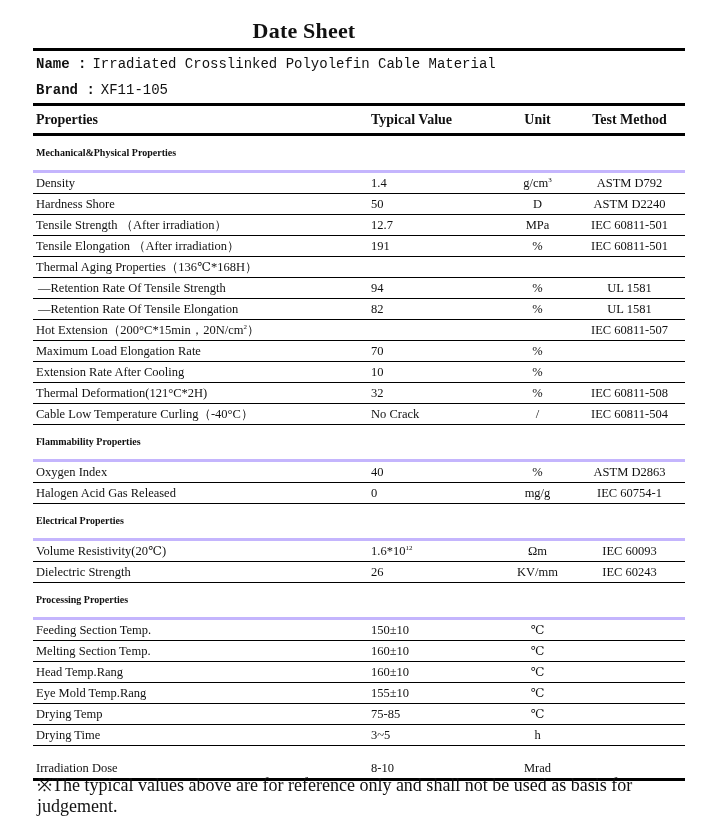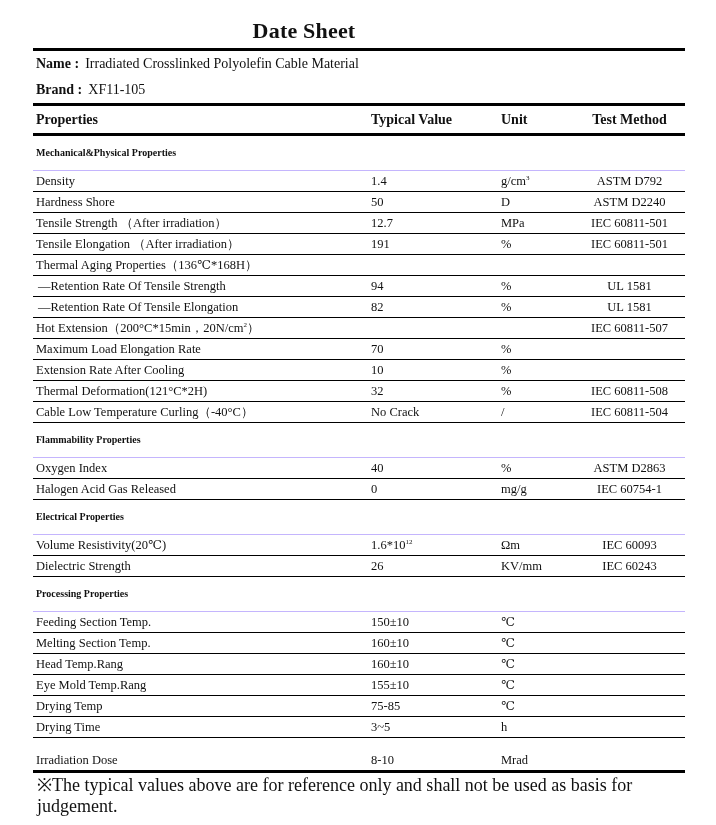--- a/index.html
+++ b/index.html
@@ -6,37 +6,37 @@
   body {
     width: 716px; height: 825px; position: relative; overflow: hidden;
     font-family: "Liberation Serif", "DejaVu Serif", serif; color: #111;
   }
   .title {
     position: absolute; left: 0; top: 18px; width: 608px; text-align: center;
     font-size: 22px; font-weight: bold; letter-spacing: 0.2px;
   }
   .sheet { position: absolute; left: 33px; top: 48px; width: 652px; }
   .rule-thick { height: 0; border-top: 3px solid #000; }
-  .meta-row { height: 26px; line-height: 26px; font-size: 14px; padding-left: 3px; }
+  .meta-row { height: 26px; line-height: 26px; font-size: 14px; padding-left: 3px; font-family: Liberation Mono, monospace; }
   .meta-row .lbl { font-weight: bold; margin-right: 6px; }
   .hdr {
     display: flex; height: 27px; line-height: 27px; font-size: 14px; font-weight: bold;
   }
   .c1 { width: 338px; padding-left: 3px; box-sizing: border-box; }
   .c2 { width: 130px; text-align: left; }
-  .c3 { width: 73px; }
+  .c3 { width: 73px; text-align: center; }
   .c4 { width: 111px; text-align: center; }
   .section {
     height: 34px; line-height: 34px; font-size: 10px; font-weight: bold; padding-left: 3px;
   }
   .row {
     display: flex; height: 20px; line-height: 20px; font-size: 12.5px;
     border-bottom: 1px solid #000;
   }
-  .row.first { border-top: 1px solid #c4b5fd; }
+  .row.first { border-top: 3px solid #c4b5fd; }
   .row.last { border-bottom: none; margin-top: 12px; }
   .row .c2, .row .c3, .row .c4 { font-size: 12.5px; }
   .row.indent .c1 { padding-left: 5px; }
   sup { font-size: 7px; line-height: 0; vertical-align: super; }
   .note {
     position: absolute; left: 37px; top: 772px; font-size: 18px;
   }
 </style>
 </head>
 <body>

